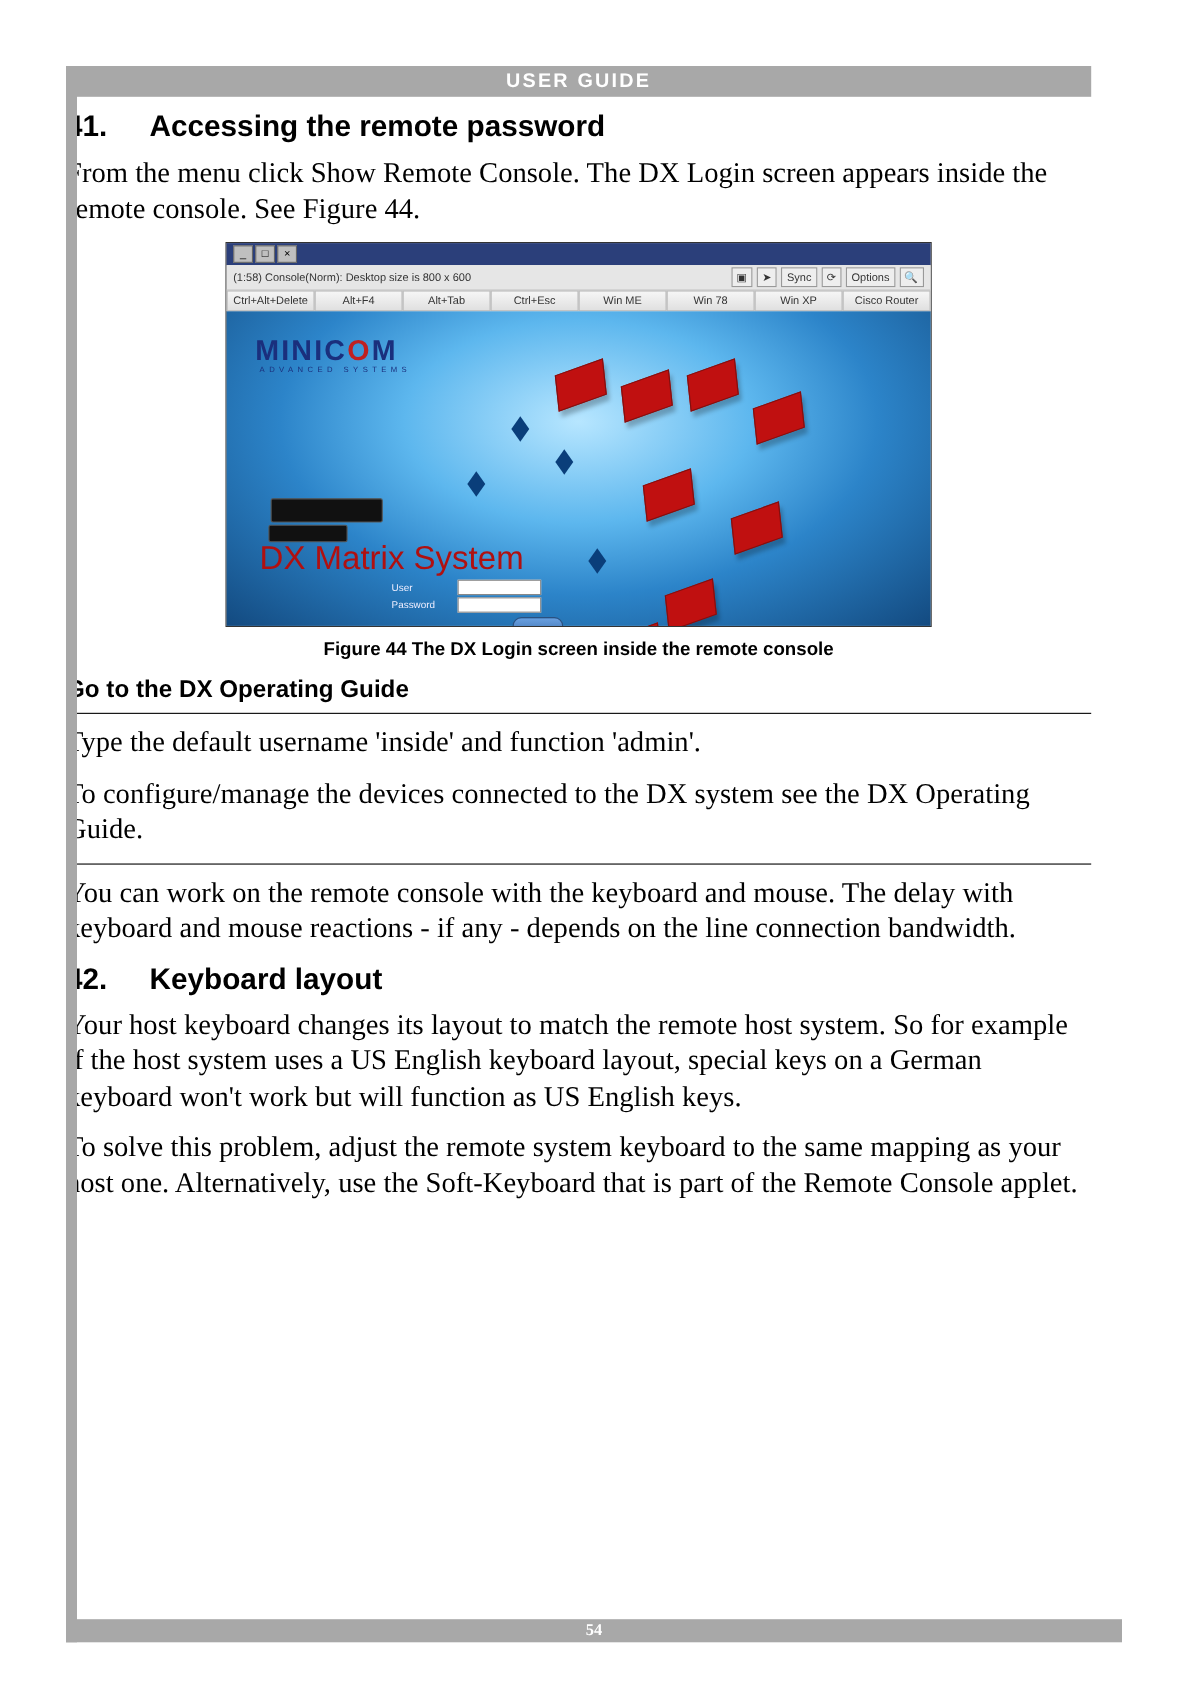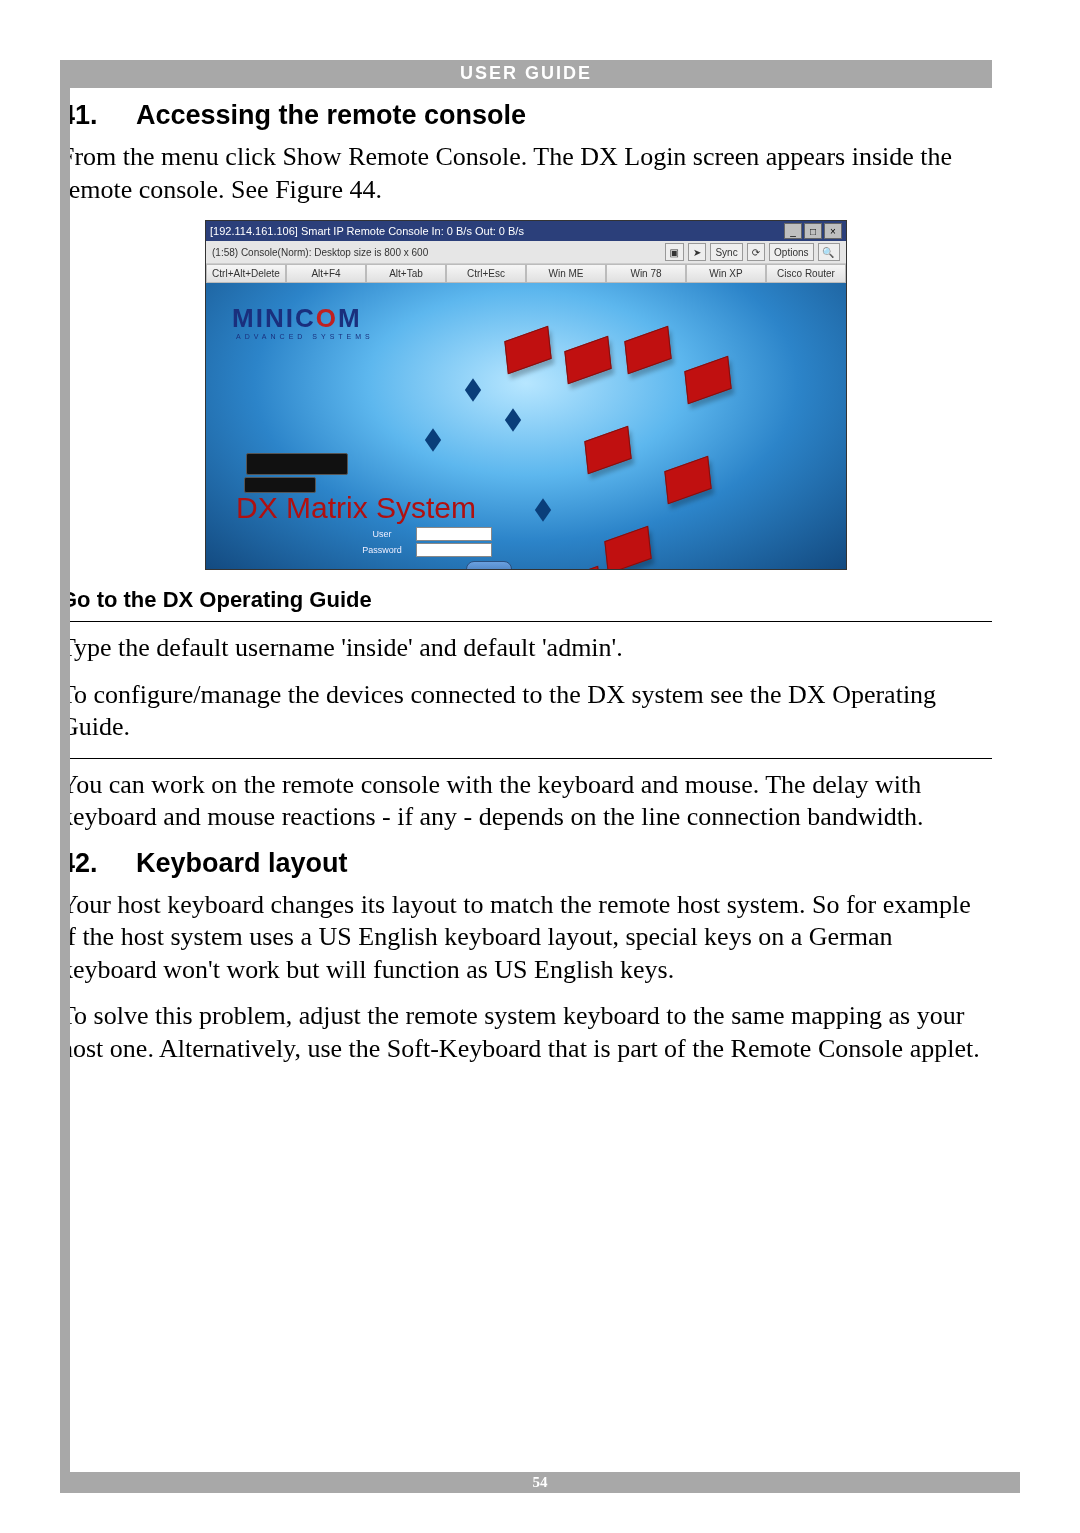--- a/index.html
+++ b/index.html
@@ -139,21 +139,21 @@
   }
   .device-box {
     position:absolute; background:#111; border:1px solid #555; border-radius:2px;
   }
   .login-form {
     position:absolute; left:150px; top:242px;
     font-size:9px; color:#fff;
     font-family:Arial,Helvetica,sans-serif;
   }
   .login-form .row { display:flex; align-items:center; margin:2px 0; }
-  .login-form .lbl { width:52px; text-align:center; margin-right:8px; color:#eef; }
+  .login-form .lbl { width:52px; text-align:left; margin-right:8px; color:#eef; }
   .login-form input[type=text] {
     width:70px; height:12px; border:1px solid #888; background:#fff; font-size:9px; padding:0 2px;
   }
   .login-btn {
     position:absolute; left:260px; top:278px;
     width:44px; height:16px;
     background:linear-gradient(#6aa0e0,#3a70b0);
     border:1px solid #2a5080;
     border-radius:8px;
   }
@@ -202,31 +202,30 @@
 </head>
 <body>
 
 <div class="page">
   <div class="left-rule"></div>
 
   <div class="content">
     <div class="header-bar">USER GUIDE</div>
 
     <div class="section-heading">
-      <span class="num">41.</span><span>Accessing the remote console</span>
+      <span class="num">41.</span><span>Accessing the remote password</span>
     </div>
 
     <p class="body-text">
       <span>From the menu click </span><span class="bold">Show Remote Console</span><span>. The DX Login screen appears inside the remote console. See Figure 44.</span>
     </p>
 
     <div class="figure-area">
       <div class="remote-window">
         <div class="titlebar">
-          <span class="tt">[192.114.161.106] Smart IP Remote Console In: 0 B/s Out: 0 B/s</span>
           <span class="tb-btn">_</span>
           <span class="tb-btn">□</span>
           <span class="tb-btn">×</span>
         </div>
         <div class="statusline">
           <span class="st">(1:58) Console(Norm): Desktop size is 800 x 600</span>
           <span class="rt-tool">▣</span>
           <span class="rt-tool">➤</span>
           <span class="rt-tool">Sync</span>
           <span class="rt-tool">⟳</span>
@@ -274,27 +273,28 @@
           <div class="monitor" style="left:460px; top:180px;"></div>
           <div class="monitor" style="left:400px; top:250px;"></div>
           <div class="monitor" style="left:350px; top:290px;"></div>
           <div class="monitor" style="left:430px; top:320px;"></div>
           <div class="cube" style="left:260px; top:100px;"></div>
           <div class="cube" style="left:300px; top:130px;"></div>
           <div class="cube" style="left:330px; top:220px;"></div>
           <div class="cube" style="left:220px; top:150px;"></div>
         </div>
       </div>
+      <div class="figure-caption">Figure 44 The DX Login screen inside the remote console</div>
     </div>
 
     <div class="sub-heading">Go to the DX Operating Guide</div>
     <hr class="thin">
 
     <p class="body-text">
-      <span>Type the default username '</span><span class="bold">inside</span><span>' and default '</span><span class="bold">admin'</span><span>.</span>
+      <span>Type the default username '</span><span class="bold">inside</span><span>' and function '</span><span class="bold">admin'</span><span>.</span>
     </p>
 
     <p class="body-text">To configure/manage the devices connected to the DX system see the DX Operating Guide.</p>
     <hr class="thin">
 
     <p class="body-text">You can work on the remote console with the keyboard and mouse. The delay with keyboard and mouse reactions - if any - depends on the line connection bandwidth.</p>
 
     <div class="section-heading">
       <span class="num">42.</span><span>Keyboard layout</span>
     </div>

